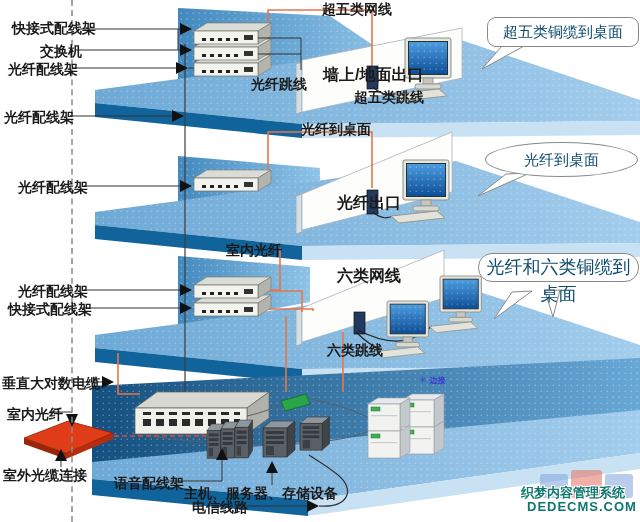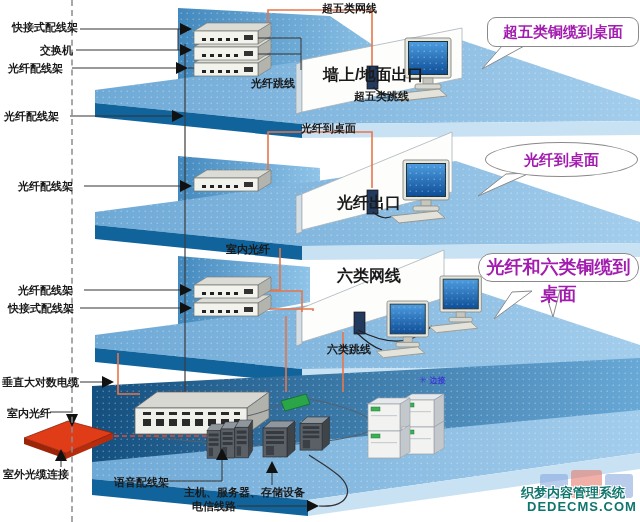--- a/index.html
+++ b/index.html
@@ -1,25 +1,25 @@
 <!DOCTYPE html>
 <html><head>
 <meta charset="utf-8">
 <style>
   html,body{margin:0;padding:0;background:#fff;}
   #stage{position:relative;width:640px;height:522px;background:#fff;overflow:hidden;
          font-family:"Liberation Sans","DejaVu Sans",sans-serif;}
   #diagram-svg{position:absolute;left:0;top:0;}
-  .lbl{position:absolute;font-size:11px;font-weight:bold;color:#1a1a1a;
+  .lbl{position:absolute;font-size:14px;font-weight:bold;color:#1a1a1a;
        white-space:nowrap;line-height:1.1;}
   .lbl.sm{font-size:16px;padding-left:19px;}
   .dashline{position:absolute;left:71px;top:0;height:522px;width:0;
             border-left:2px dashed #8c8c8c;opacity:.75;}
   .callout{position:absolute;background:#fff;border:1px solid #8a8a8a;
-           text-align:center;font-weight:bold;color:#a21caf;}
+           text-align:center;font-weight:normal;color:#0c4a6e;}
   .co1{left:487px;top:17px;width:150px;height:28px;border-radius:9px;
        font-size:15px;line-height:28px;}
   .co2{left:485px;top:142px;width:151px;height:33px;border-radius:50%;
        font-size:15px;line-height:33px;}
   .co3{left:478px;top:253px;width:159px;height:27px;border-radius:14px;
        font-size:18px;line-height:27px;}
   .tinynote{position:absolute;left:419px;top:375px;font-size:8px;color:#3b3bd0;
             font-weight:bold;white-space:nowrap;}
   .tinynote .ic{font-size:9px;margin-right:3px;}
   .wm{position:absolute;text-align:left;font-weight:bold;color:#0f766e;

